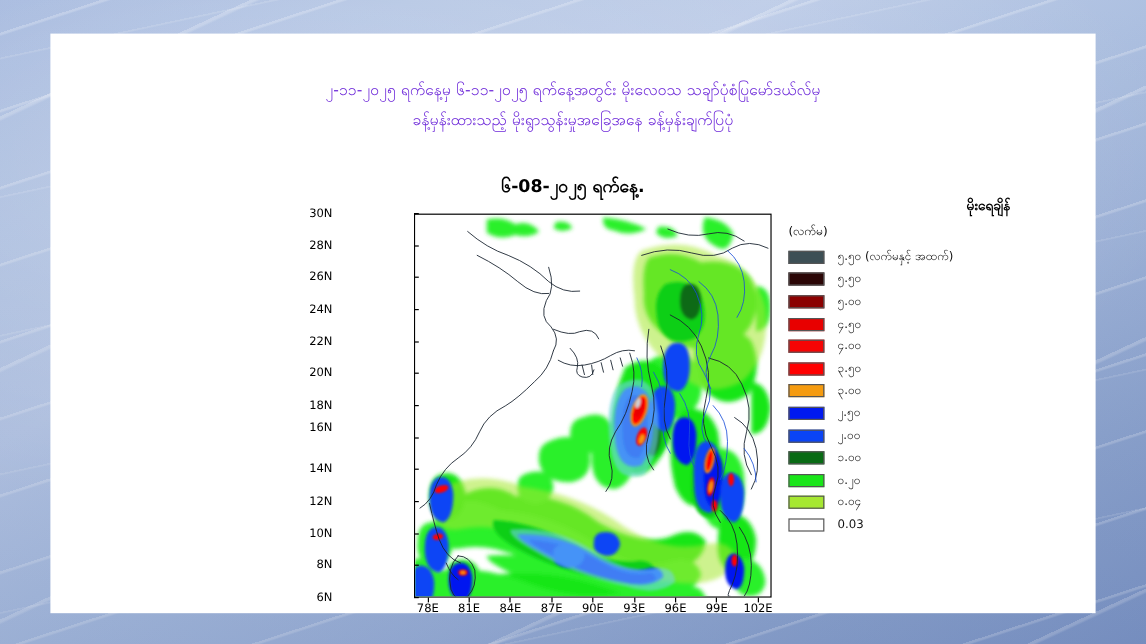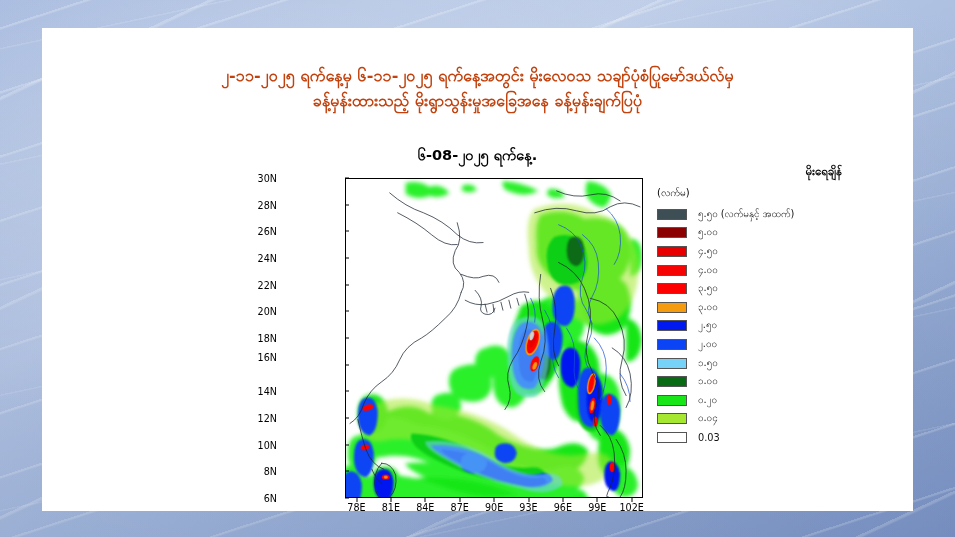--- a/index.html
+++ b/index.html
@@ -80,23 +80,23 @@
 
   
   .title-block {
     position: absolute;
     left: 0;
     top: 35px;
     width: 100%;
     text-align: center;
   }
   .title-line {
-    color: #c2410c;
-    font-size: 16px;
-    font-weight: bold;
+    color: #6d28d9;
+    font-size: 13px;
+    font-weight: normal;
     line-height: 25px;
     letter-spacing: 0.1px;
     white-space: nowrap;
   }
   .subtitle {
     position: absolute;
     left: 0;
     top: 118px;
     width: 100%;
     text-align: center;
@@ -463,20 +463,24 @@
 
       <div id="legend">
         <div class="legend-title">မိုးရေချိန်</div>
         <div class="legend-unit">(လက်မ)</div>
         <div id="legend-rows">
             <div class="legend-row">
               <div class="swatch" style="background: rgb(61, 79, 85);"></div>
               <div class="legend-label">၅.၅၀ (လက်မနှင့် အထက်)</div>
             </div>
             <div class="legend-row">
+              <div class="swatch" style="background: rgb(43, 6, 6);"></div>
+              <div class="legend-label">၅.၅၀</div>
+            </div>
+            <div class="legend-row">
               <div class="swatch" style="background: rgb(139, 0, 0);"></div>
               <div class="legend-label">၅.၀၀</div>
             </div>
             <div class="legend-row">
               <div class="swatch" style="background: rgb(232, 0, 0);"></div>
               <div class="legend-label">၄.၅၀</div>
             </div>
             <div class="legend-row">
               <div class="swatch" style="background: rgb(246, 4, 4);"></div>
               <div class="legend-label">၄.၀၀</div>
@@ -489,24 +493,20 @@
               <div class="swatch" style="background: rgb(245, 155, 16);"></div>
               <div class="legend-label">၃.၀၀</div>
             </div>
             <div class="legend-row">
               <div class="swatch" style="background: rgb(0, 25, 240);"></div>
               <div class="legend-label">၂.၅၀</div>
             </div>
             <div class="legend-row">
               <div class="swatch" style="background: rgb(10, 68, 245);"></div>
               <div class="legend-label">၂.၀၀</div>
-            </div>
-            <div class="legend-row">
-              <div class="swatch" style="background: rgb(118, 211, 247);"></div>
-              <div class="legend-label">၁.၅၀</div>
             </div>
             <div class="legend-row">
               <div class="swatch" style="background: rgb(8, 107, 20);"></div>
               <div class="legend-label">၁.၀၀</div>
             </div>
             <div class="legend-row">
               <div class="swatch" style="background: rgb(25, 230, 25);"></div>
               <div class="legend-label">၀.၂၀</div>
             </div>
             <div class="legend-row">

